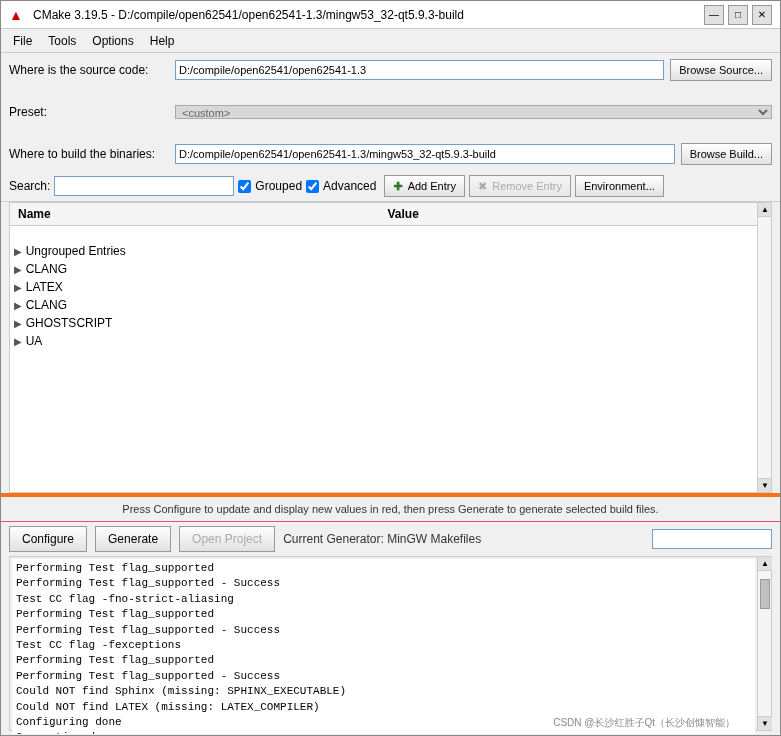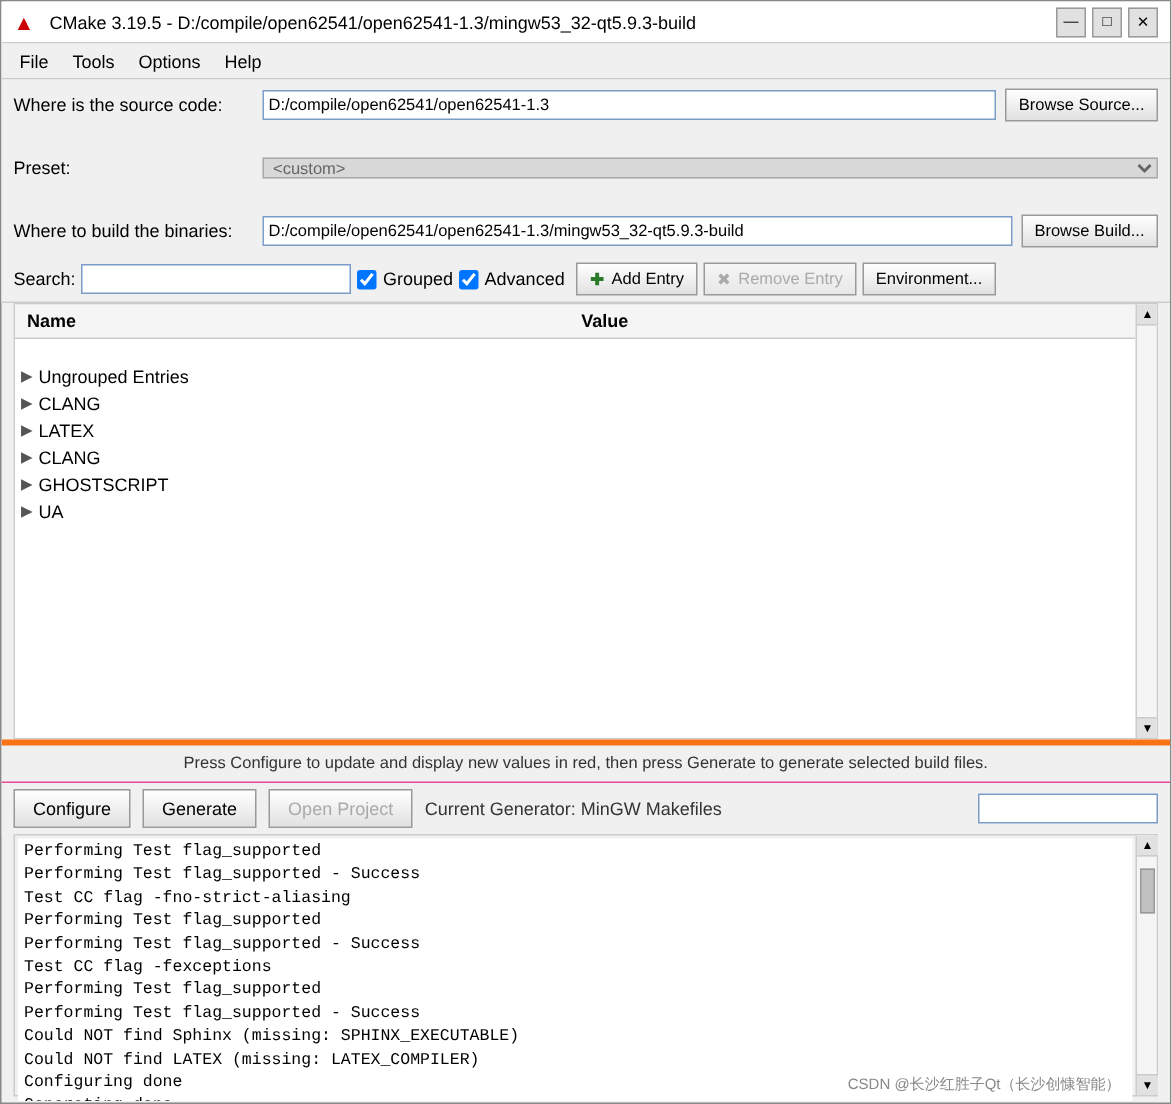--- a/index.html
+++ b/index.html
@@ -248,21 +248,21 @@
       position: relative;
     }
     .log-line {
       line-height: 1.4;
       white-space: nowrap;
     }
     .log-line.normal { color: #000; }
     .watermark {
       position: absolute;
       bottom: 4px;
-      right: 8px;
+      right: 20px;
       color: #888;
       font-size: 10px;
       font-family: 'Segoe UI', sans-serif;
     }
   </style>
 </head>
 <body>
 
 <div class="window">
 

